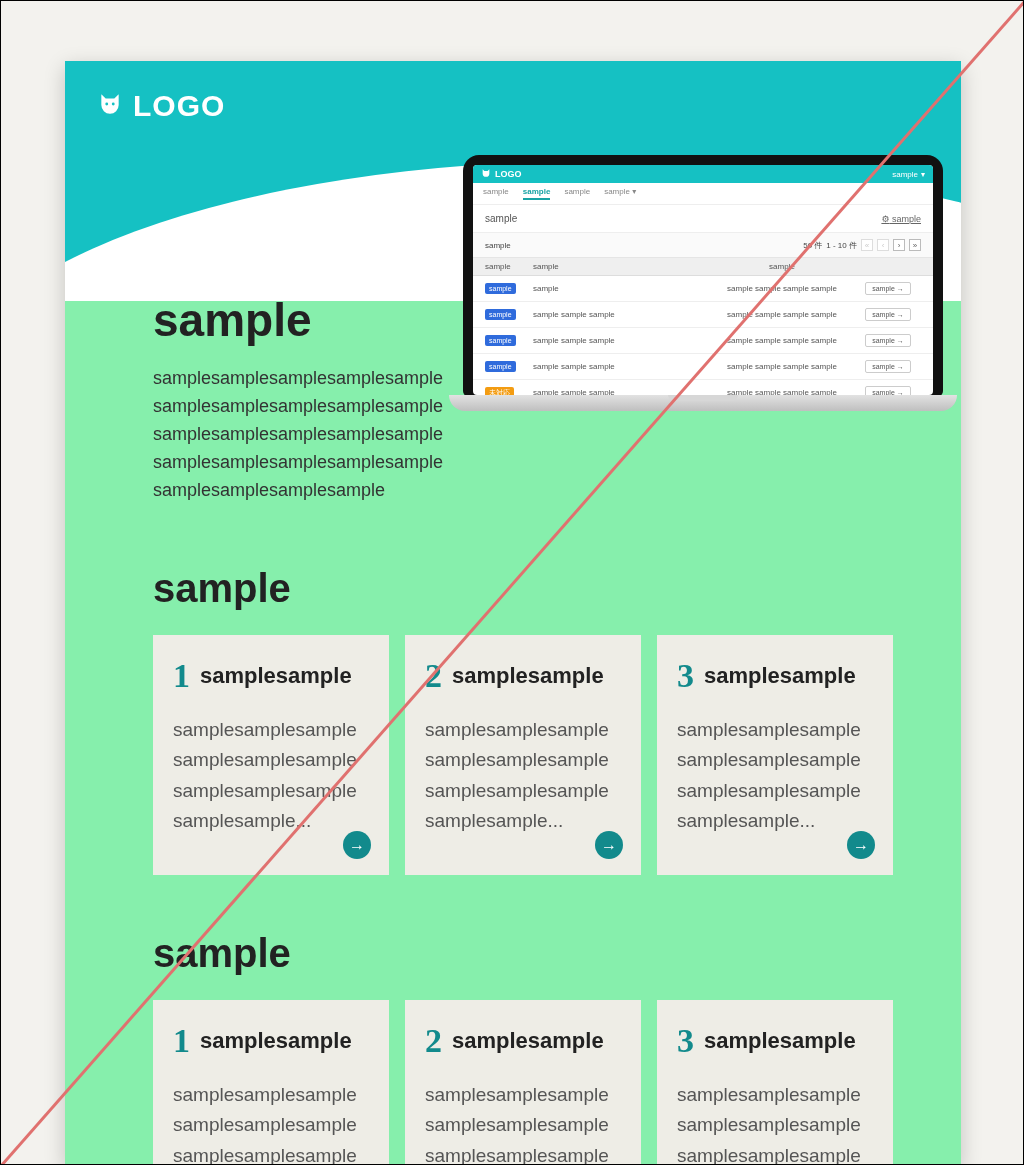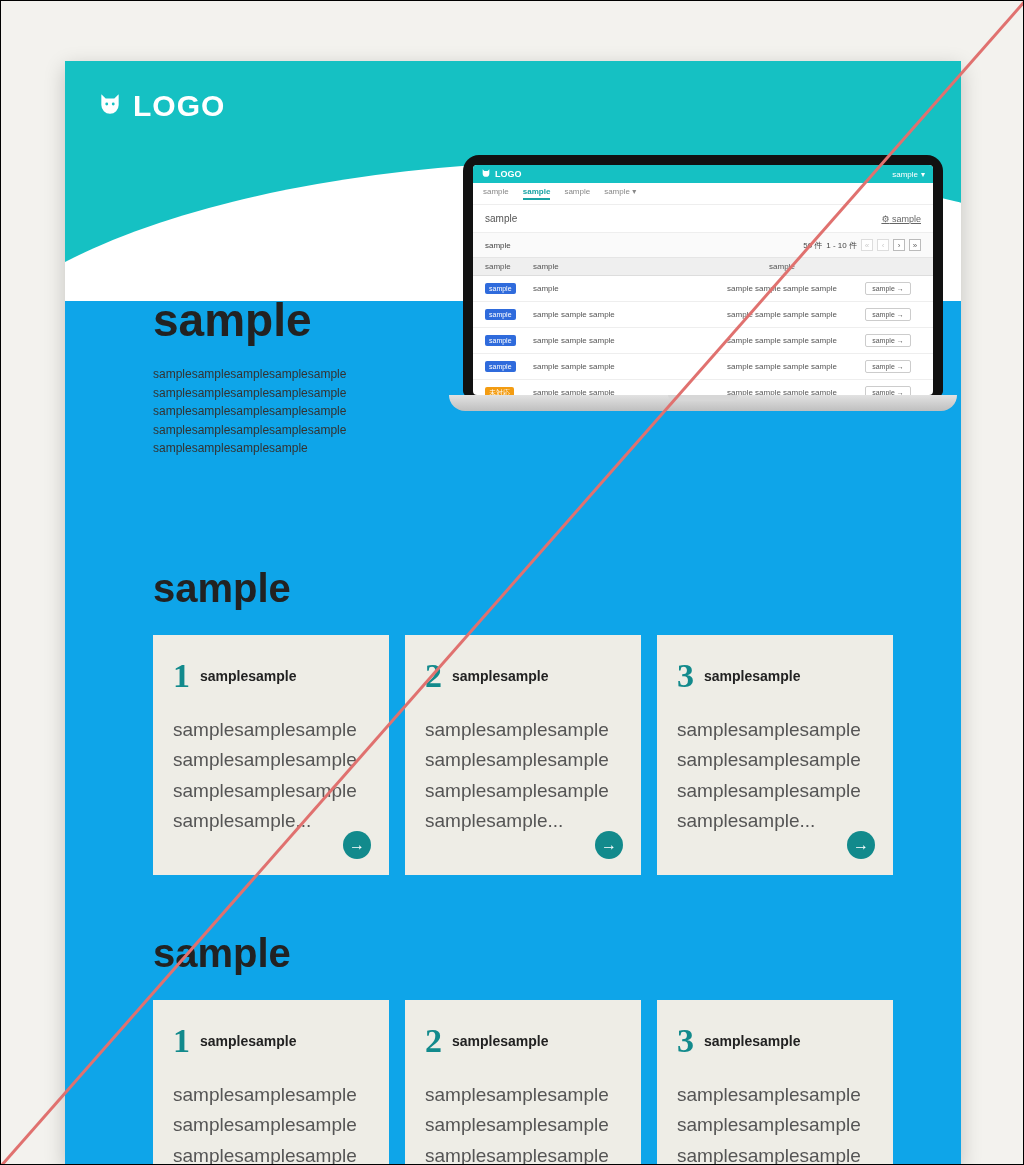--- a/index.html
+++ b/index.html
@@ -1,30 +1,30 @@
 <!DOCTYPE html>
 <html><head>
 <meta charset="utf-8">
 <style>
   * { box-sizing: border-box; margin: 0; padding: 0; }
   html, body { width: 1024px; height: 1165px; font-family: Arial, Helvetica, sans-serif; background:#f3f2ee; }
   .outer { position:relative; width:1024px; height:1165px; background:#f3f2ee; border:1px solid #000; overflow:hidden; }
-  .page { position:absolute; left:64px; top:60px; width:896px; height:1104px; background:#0ea5e9; box-shadow:0 6px 20px rgba(0,0,0,0.2); overflow:hidden; }
+  .page { position:absolute; left:64px; top:60px; width:896px; height:1104px; background:#86efac; box-shadow:0 6px 20px rgba(0,0,0,0.2); overflow:hidden; }
 
   
   .header-band { position:absolute; left:0; top:0; width:100%; height:240px; background:#15c1c3; overflow:hidden; }
   .curve { position:absolute; left:-120px; top:100px; width:1300px; height:400px; background:#fff; border-radius:50% 50% 0 0 / 60% 60% 0 0; }
   .brand { position:absolute; left:32px; top:28px; display:flex; align-items:center; gap:10px; }
   .brand svg { width:26px; height:26px; }
   .brand-text { color:#fff; font-size:30px; font-weight:900; letter-spacing:1px; }
 
   
   .hero { position:absolute; left:88px; top:232px; width:760px; }
   .hero h1 { font-size:46px; font-weight:700; color:#222; margin-bottom:18px; }
-  .hero p  { font-size:12px; line-height:1.55; color:#333; max-width:310px; }
+  .hero p  { font-size:18px; line-height:1.55; color:#333; max-width:310px; }
 
   
   .laptop { position:absolute; left:398px; top:94px; width:480px; }
   .screen-bezel { background:#111; border-radius:16px 16px 6px 6px; padding:10px 10px 2px 10px; }
   .screen { background:#fff; height:230px; border-radius:4px; overflow:hidden; font-size:8px; color:#555; }
   .lap-base  { height:16px; background:linear-gradient(#e2e2e2,#bfbfbf); border-radius:0 0 18px 18px; margin:0 -14px; }
   .lap-notch { width:70px; height:6px; background:#d7d7d7; border-radius:0 0 6px 6px; margin:-2px auto 0; }
   
   .s-top { background:#15c1c3; color:#fff; display:flex; align-items:center; justify-content:space-between; height:18px; padding:0 8px; font-size:9px; font-weight:700; }
   .s-top-left { display:flex; align-items:center; gap:4px;}
@@ -46,21 +46,21 @@
 
   
   .section { position:absolute; left:88px; width:740px; }
   .section.sec1 { top:505px; }
   .section.sec2 { top:870px; }
   .section h2 { font-size:40px; font-weight:700; color:#222; margin-bottom:24px; }
   .cards { display:flex; gap:16px; }
   .card { background:#eeede6; width:236px; padding:22px 20px 20px 20px; position:relative; height:240px; }
   .card-head { display:flex; align-items:center; gap:10px; margin-bottom:20px; }
   .card-num { font-family:Georgia, 'Times New Roman', serif; font-size:34px; font-weight:700; color:#128a8c; }
-  .card-title { font-size:14px; font-weight:700; color:#222; }
+  .card-title { font-size:22px; font-weight:700; color:#222; }
   .card-body { font-size:19px; line-height:1.6; color:#555; }
   .card-arrow { position:absolute; right:18px; bottom:16px; width:28px; height:28px; border-radius:50%; background:#128a8c; display:flex; align-items:center; justify-content:center; color:#fff; font-size:16px; }
   .section.sec2 .card { height:auto; padding-bottom:28px;}
 
   
   .diag { position:absolute; left:0; top:0; width:100%; height:100%; pointer-events:none; }
 </style>
 </head>
 <body>
 

